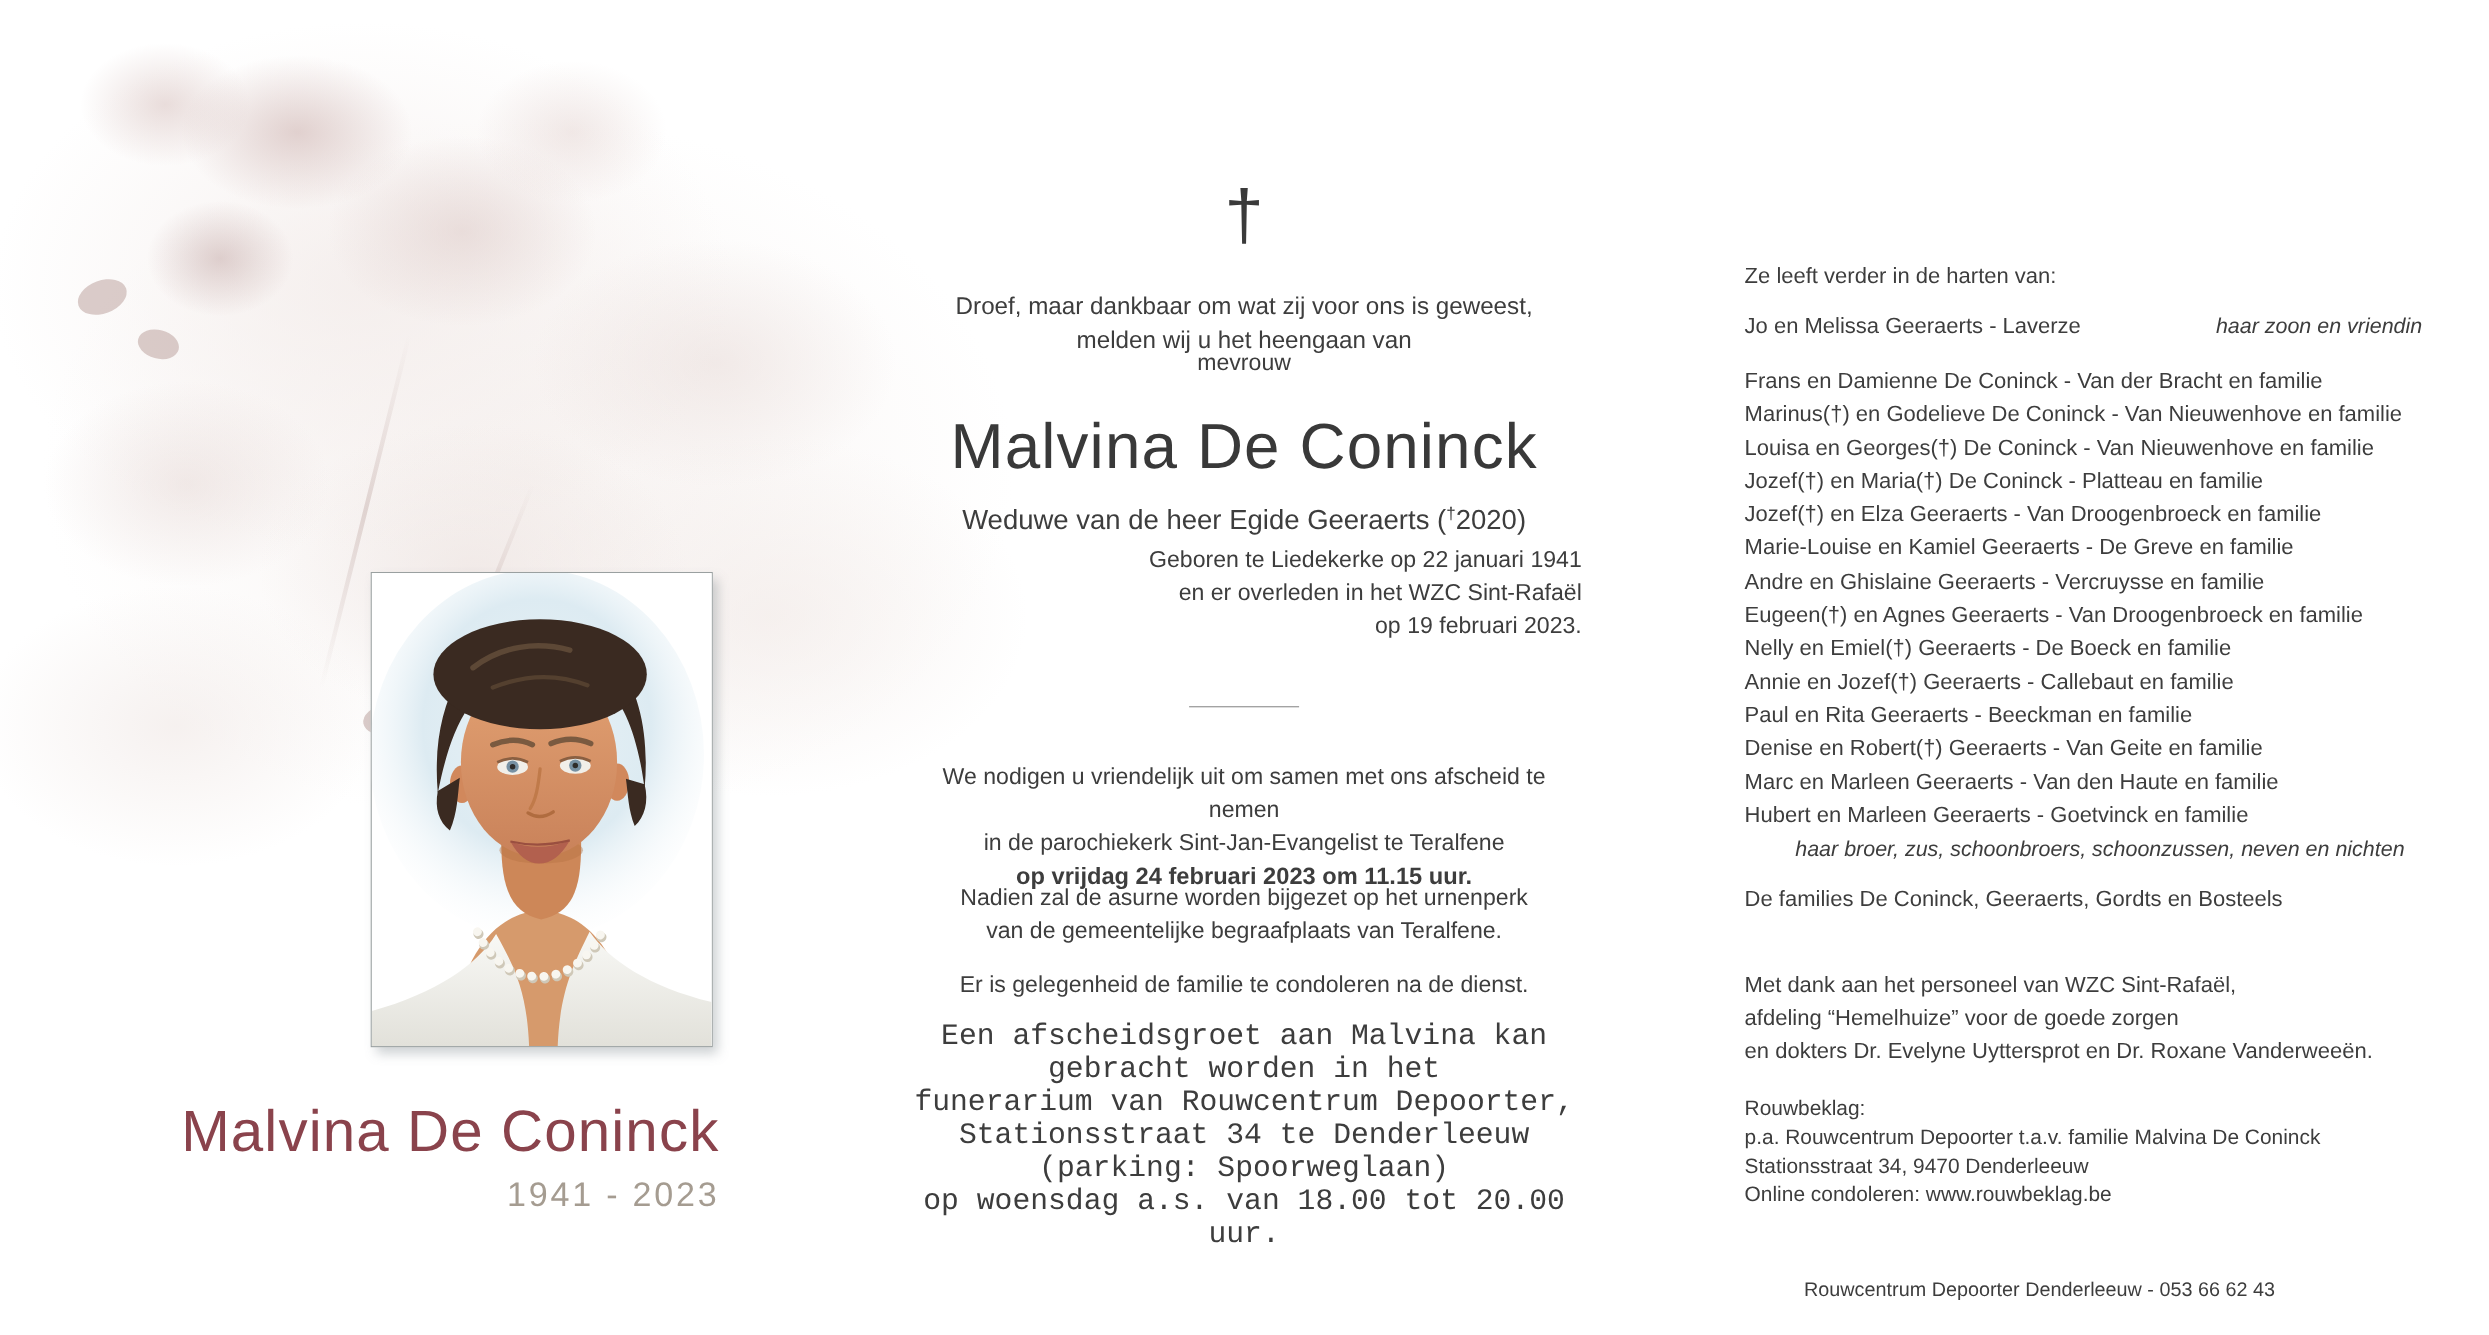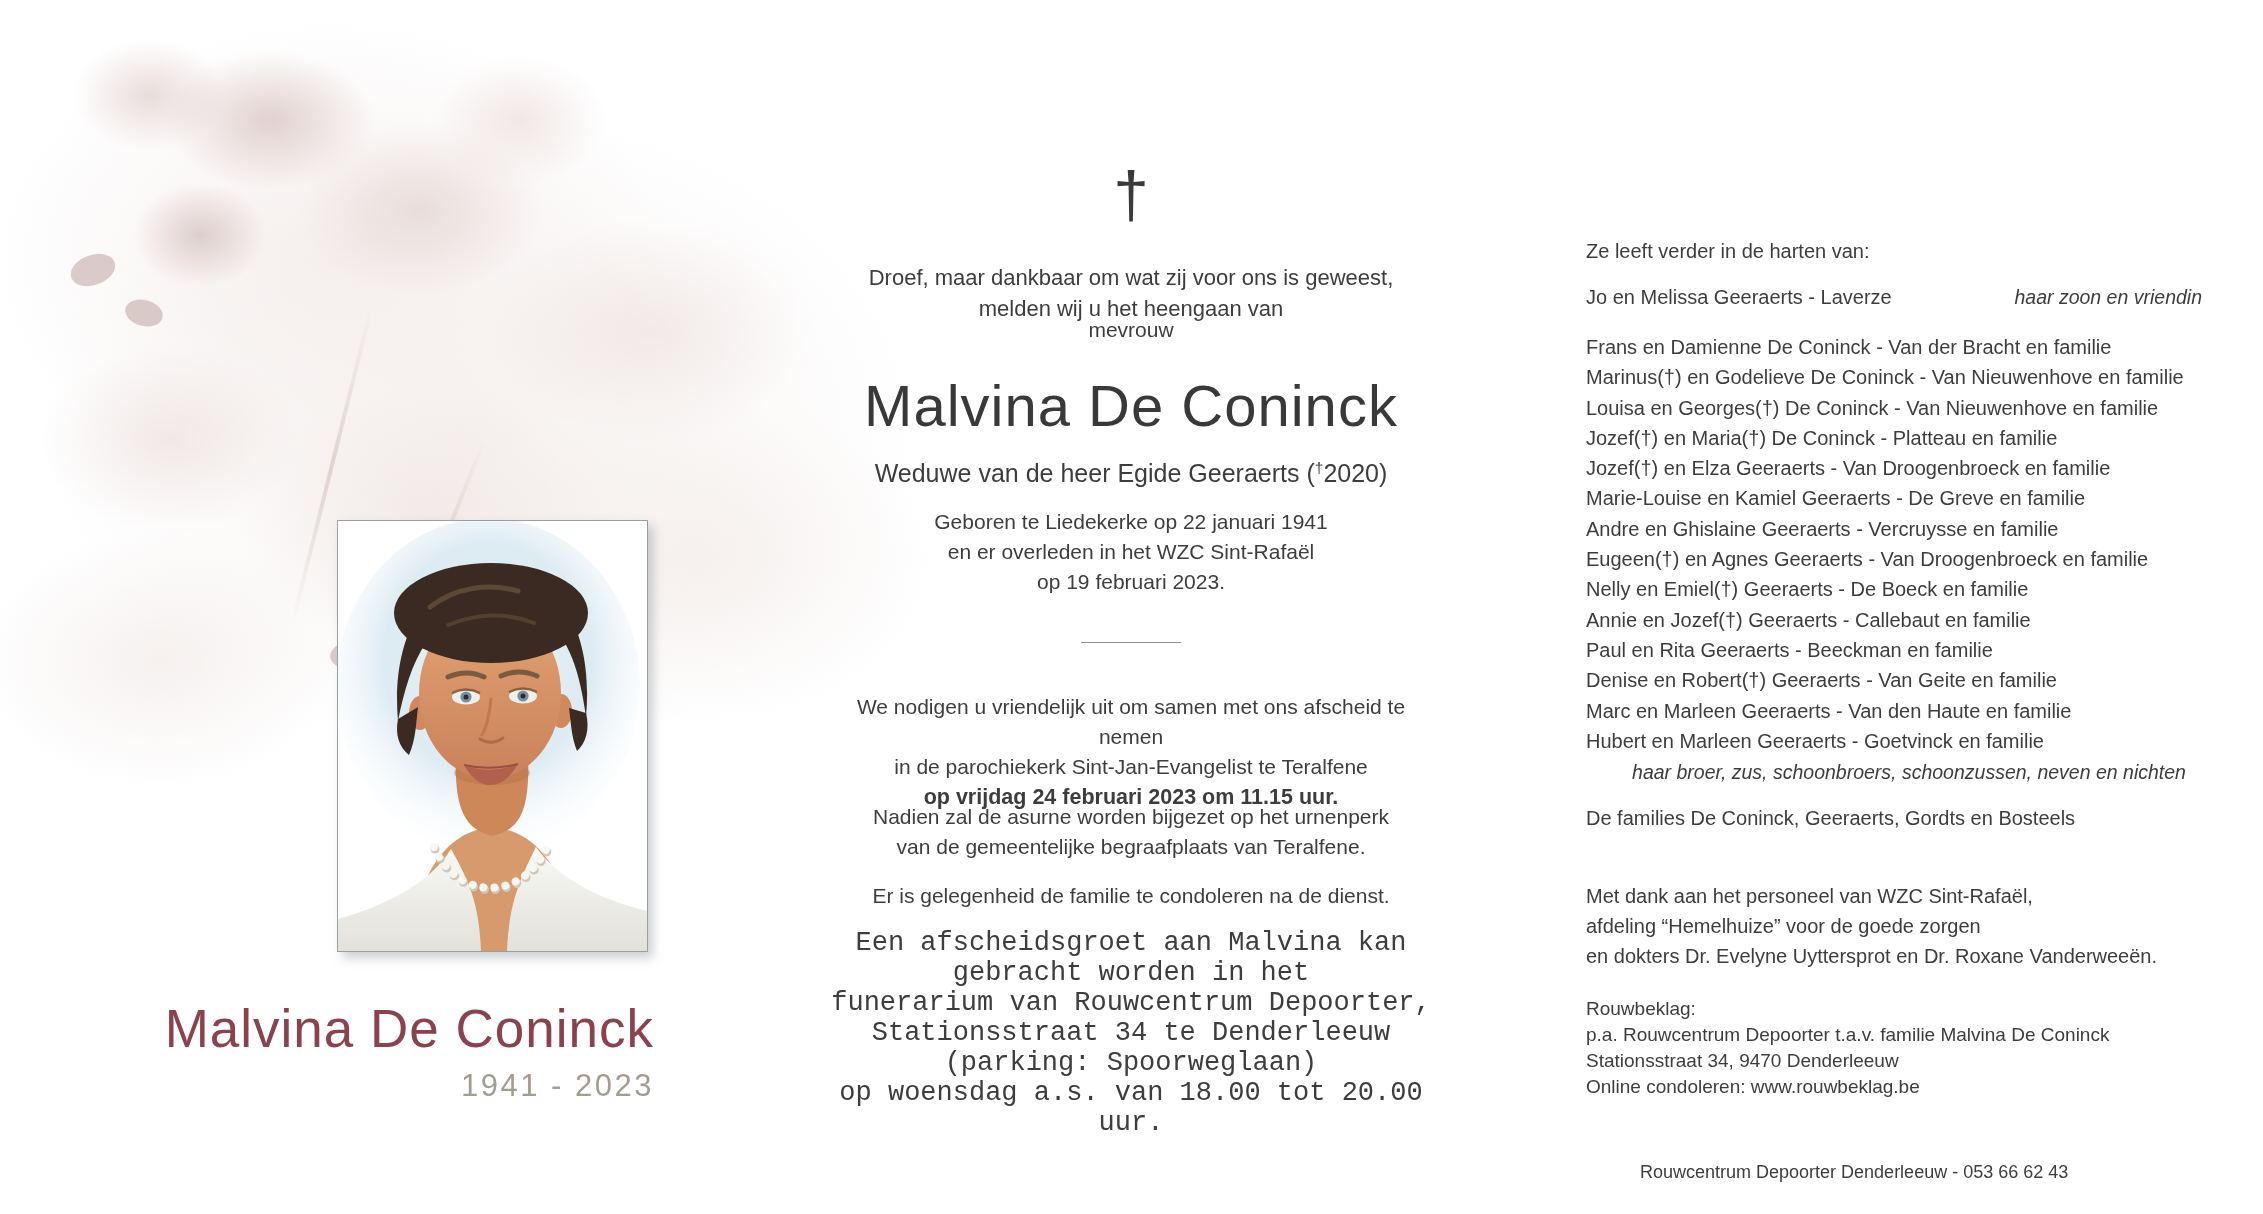--- a/index.html
+++ b/index.html
@@ -51,21 +51,21 @@
   }
 
   
   .cc { position:absolute; left:824px; width:614px; text-align:center; }
   .cross { top:163px; font-size:64px; line-height:64px; font-weight:200; color:#3a3a3a; }
   .intro { top:262px; font-size:22px; line-height:31px; }
   .salutation { top:318px; font-size:21px; }
   .center-name { top:370px; font-size:58px; line-height:72px; font-weight:300; color:#393939; letter-spacing:1px; }
   .widow { top:459px; font-size:25px; }
   .widow sup { font-size:0.62em; vertical-align:super; }
-  .born { top:507px; font-size:21px; line-height:30px; }
+  .born { top:494px; font-size:21px; line-height:30px;text-align:right; }
   .divider { position:absolute; left:1081px; top:642px; width:100px; border-top:1px solid #8d8d8d; }
   .invite { top:692px; font-size:21px; line-height:30px; }
   .invite .bold-line { font-weight:700; font-size:21.5px; }
   .urn { top:802px; font-size:21px; line-height:30px; }
   .condole { top:884px; font-size:21px; }
   .farewell { top:928px; font-size:27px; line-height:30px;font-family:Liberation Mono, monospace; }
 
   
   .rc { position:absolute; left:1586px; width:616px; font-size:20px; }
   .rc-heading { top:240px; }

